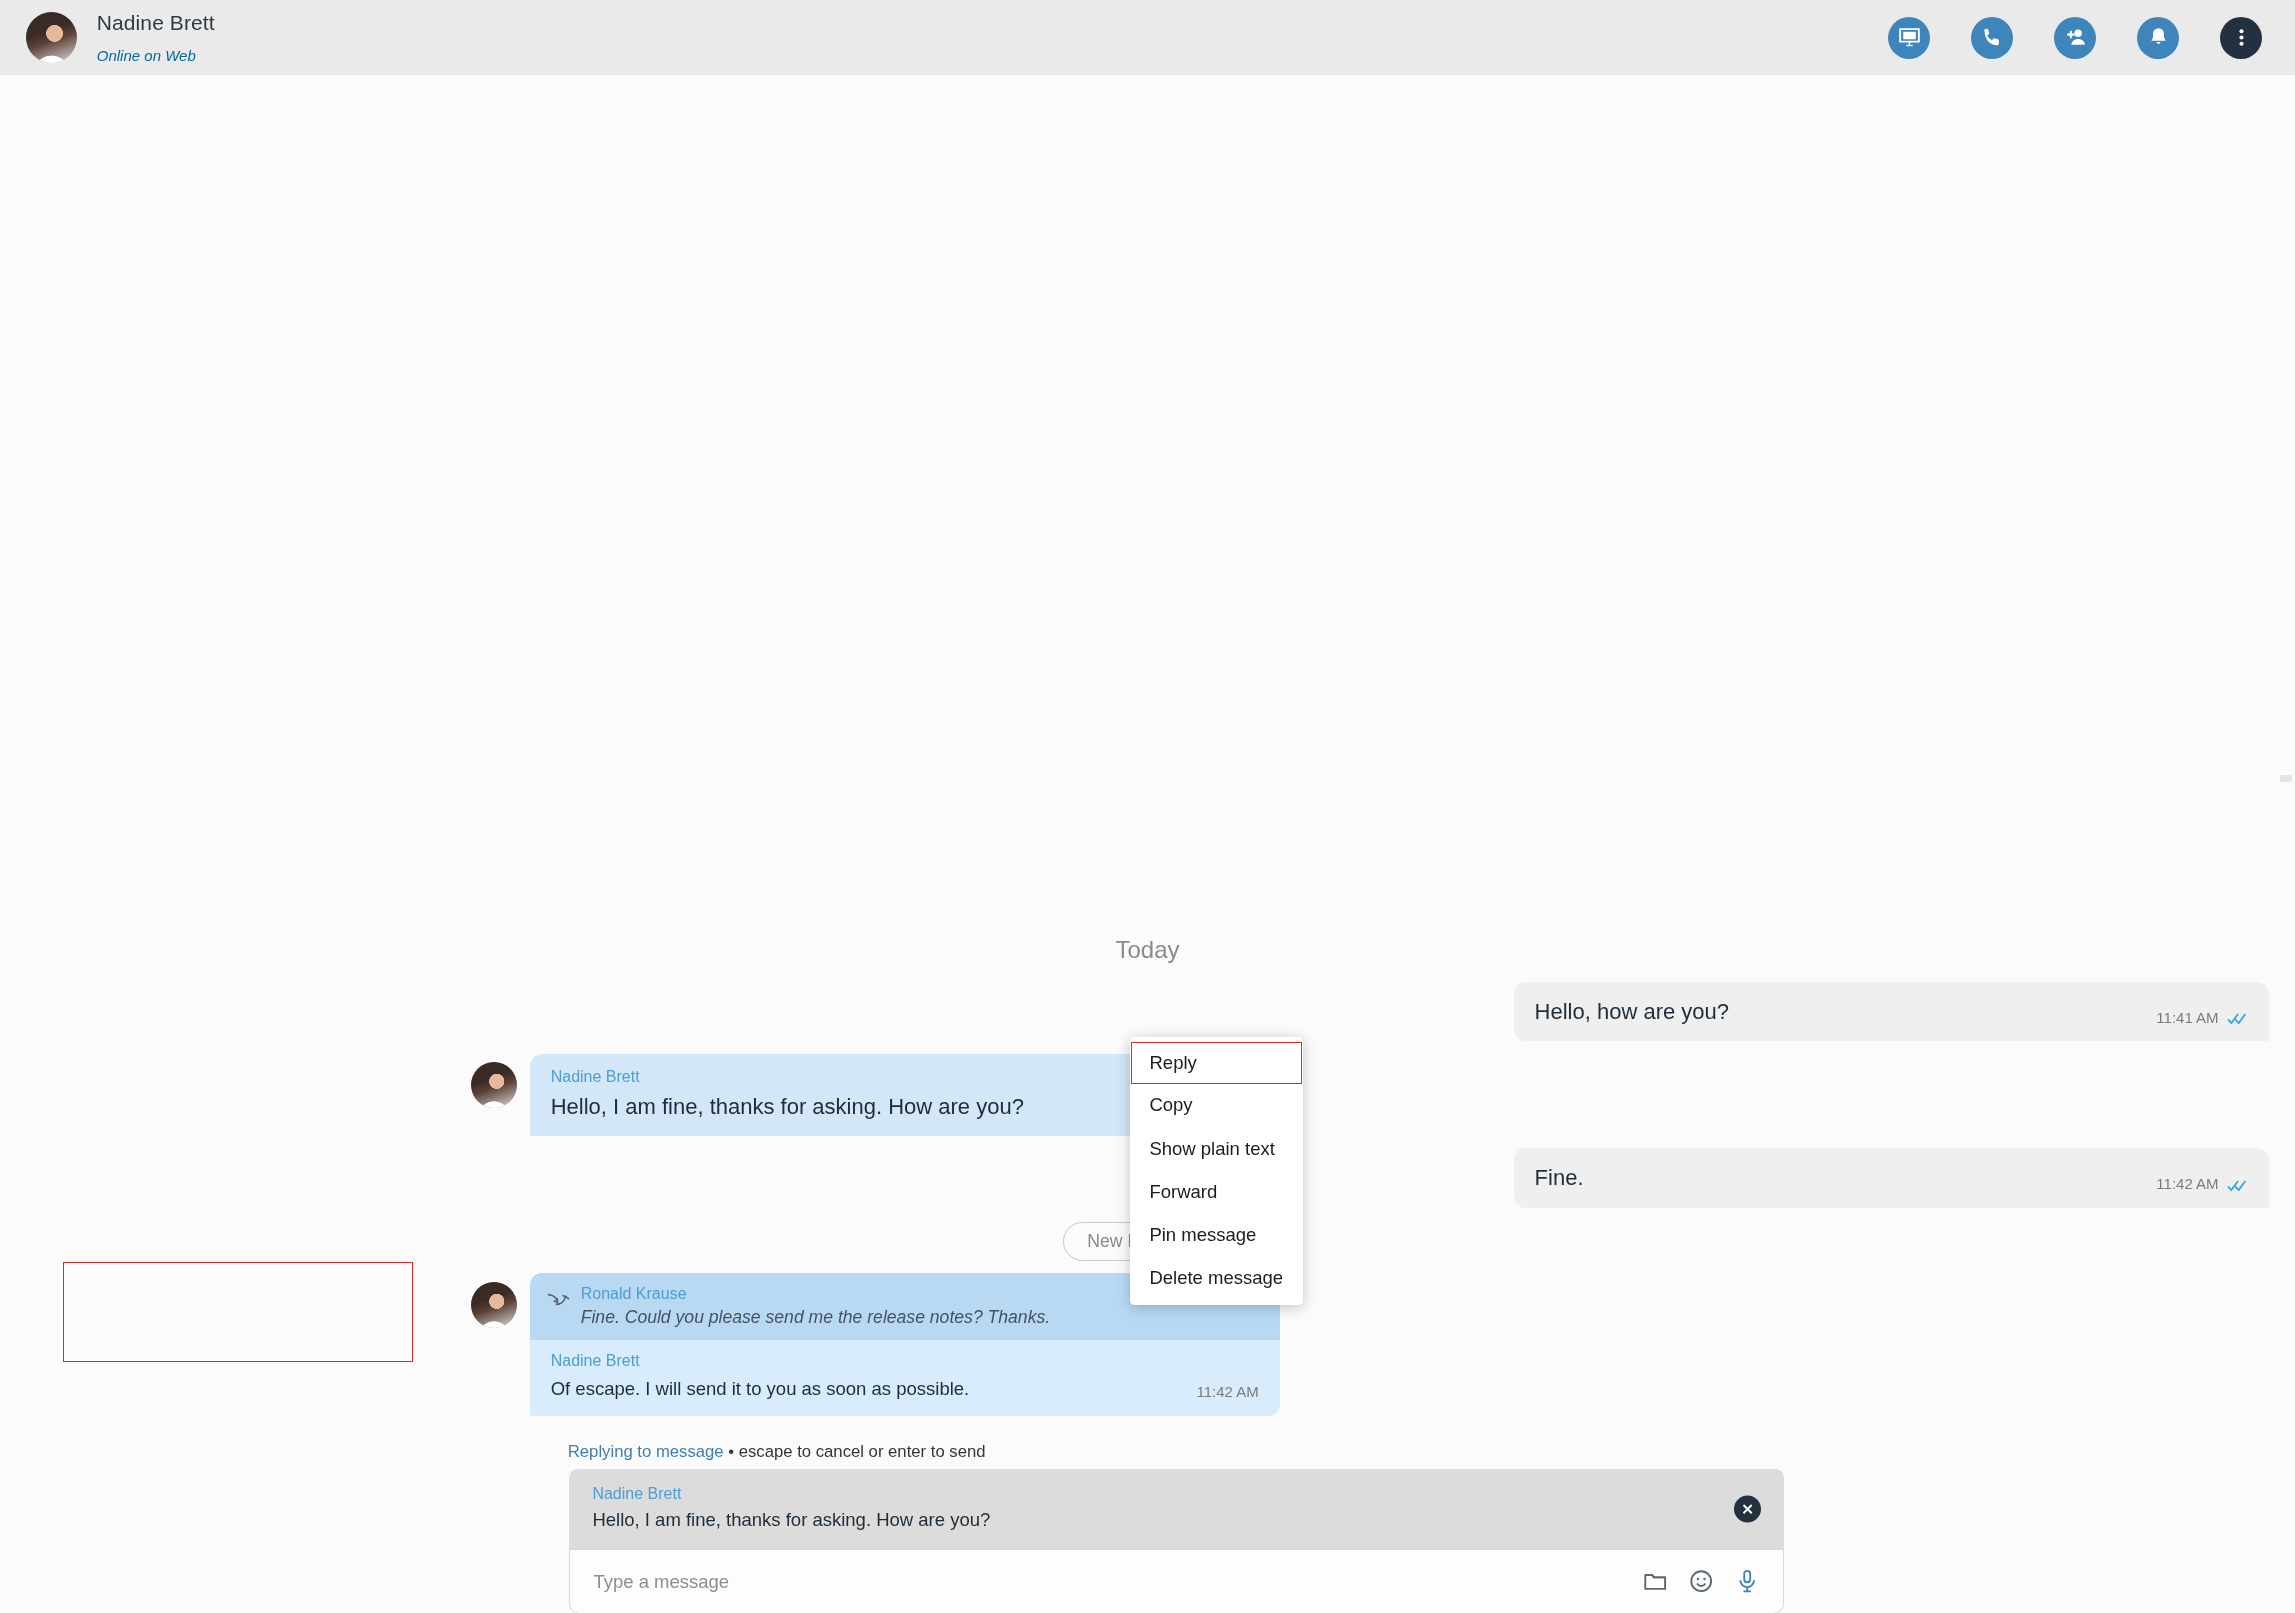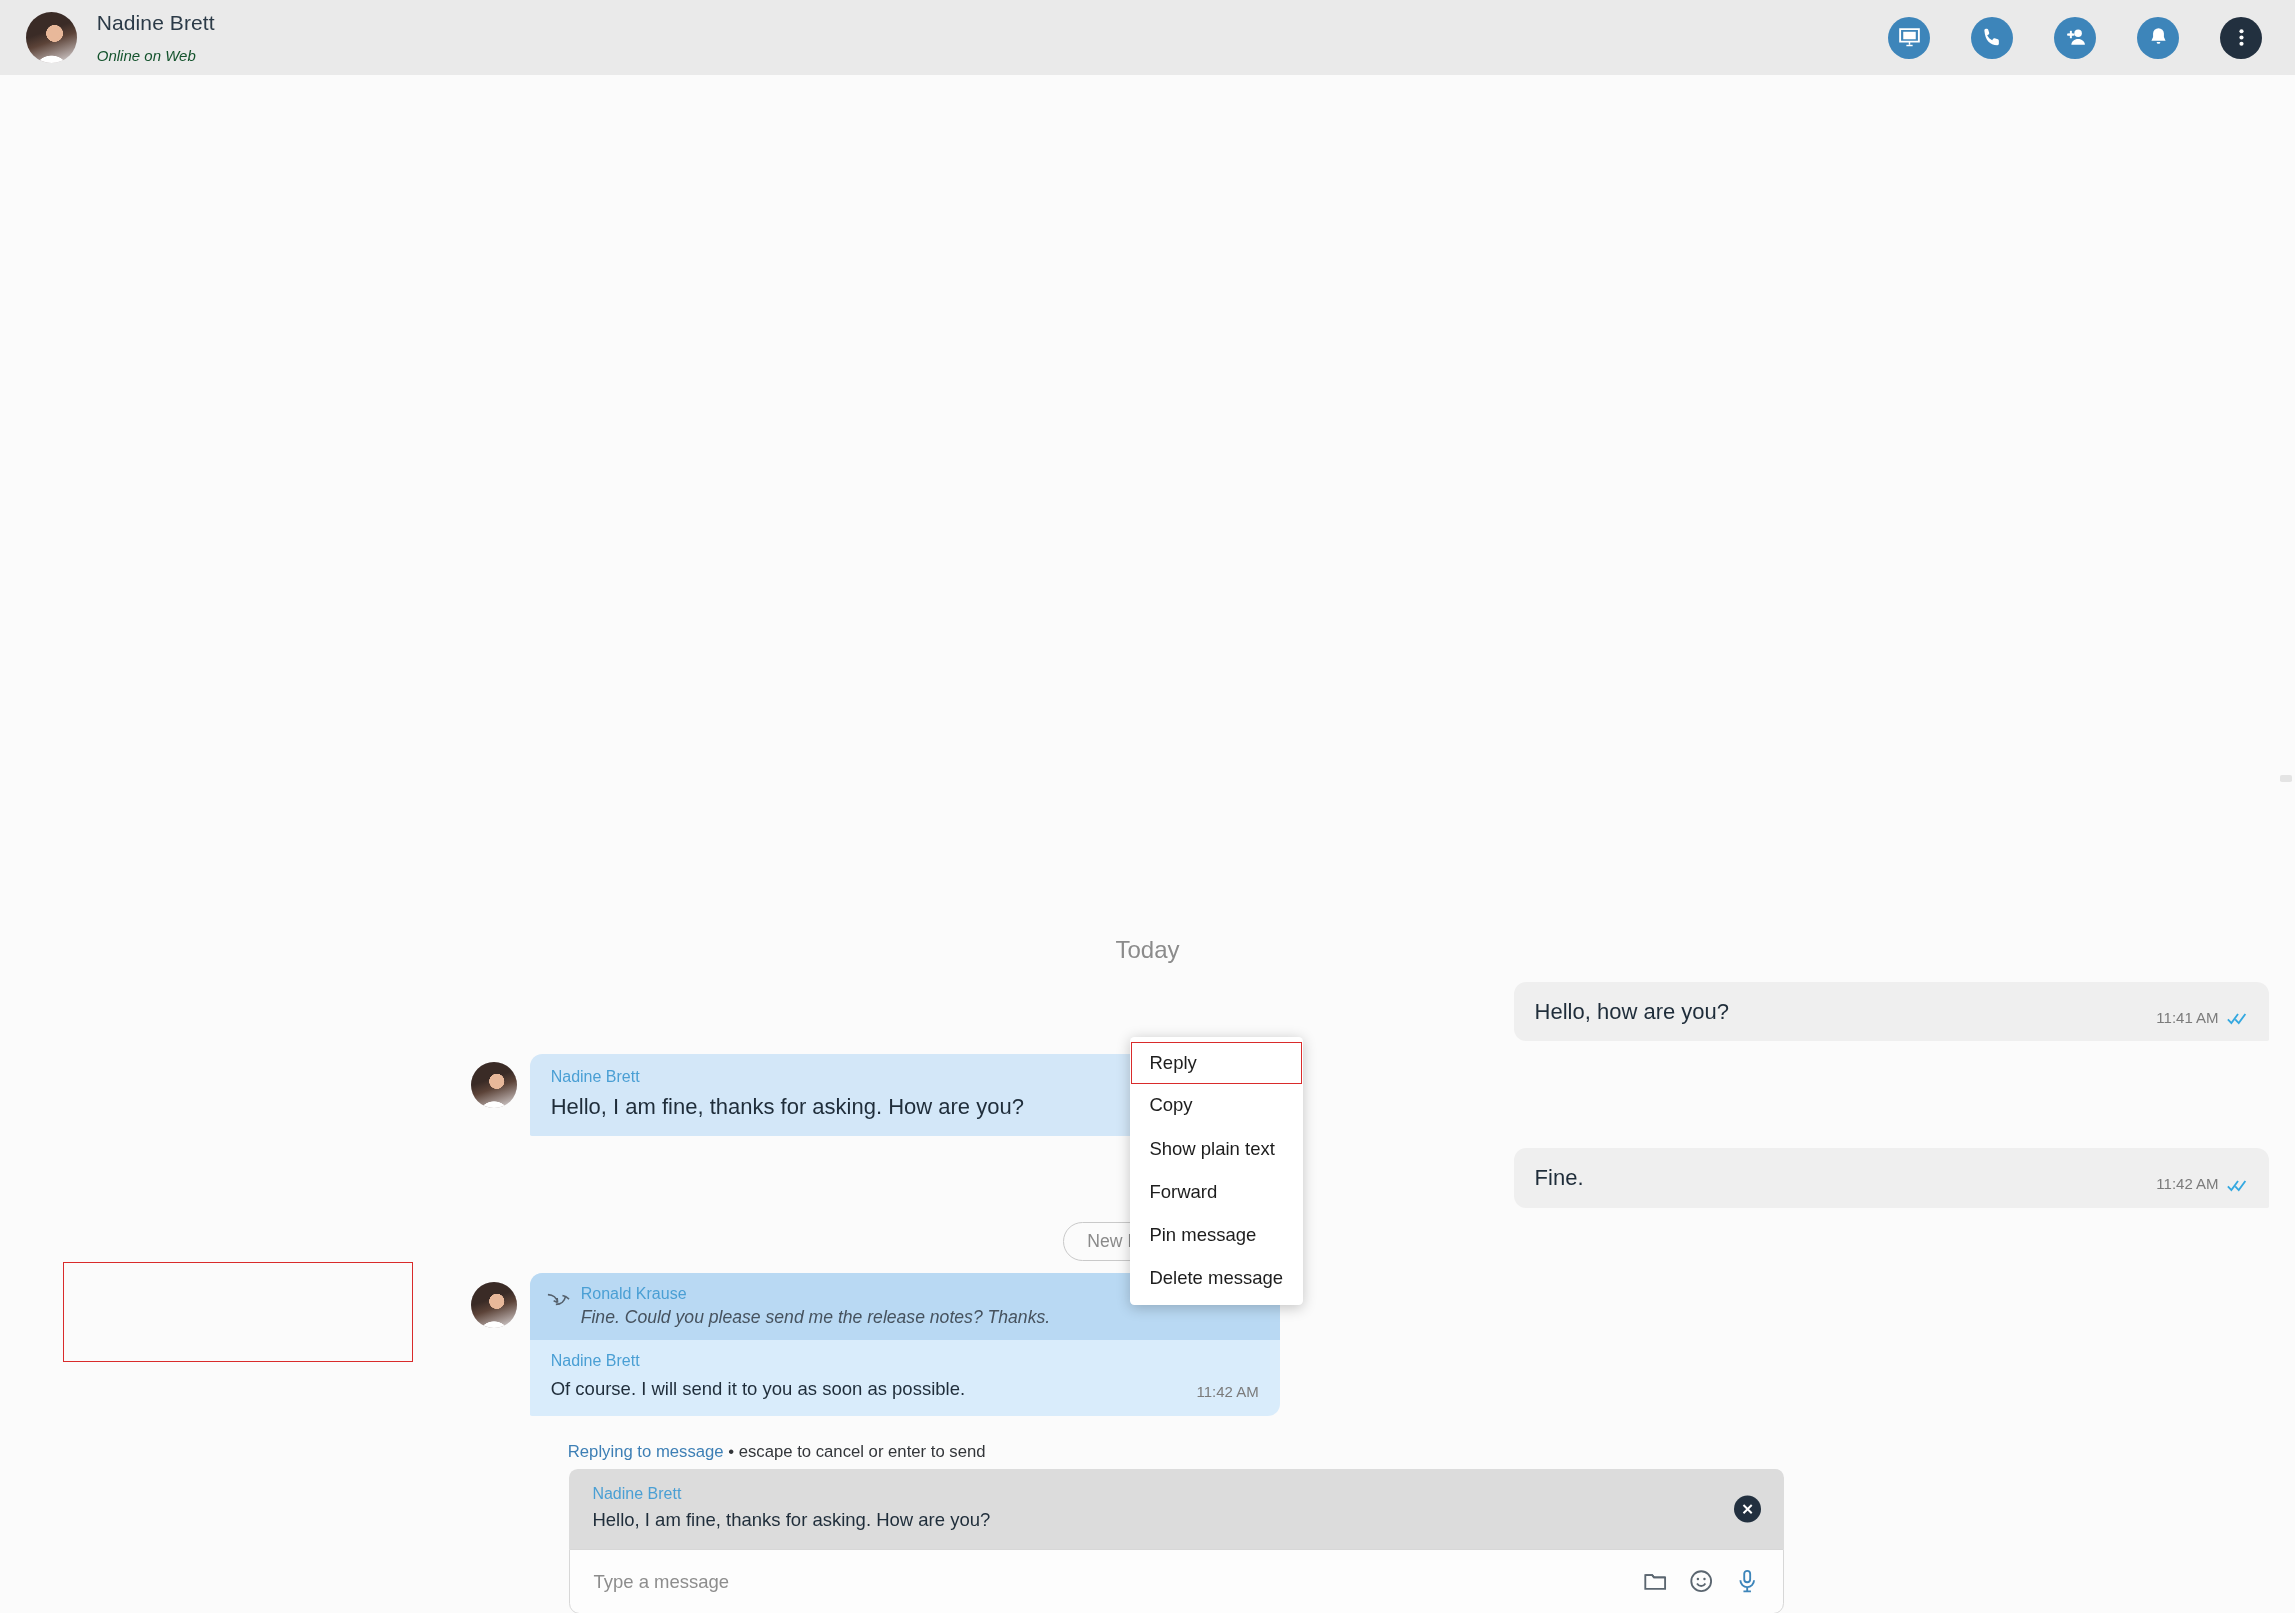--- a/index.html
+++ b/index.html
@@ -30,21 +30,21 @@
   .header-identity { margin-left: 19.4px; }
   .header-name {
     font-size: 21px;
     color: #2b3a47;
     line-height: 1.15;
     letter-spacing: 0.1px;
   }
   .header-status {
     font-size: 15px;
     font-style: italic;
-    color: #14532d; 
+    color: #0369a1; 
     margin-top: 12px;
   }
   .header-actions {
     margin-left: auto;
     display: flex;
     align-items: center;
     gap: 41px;
   }
   .icon-btn {
     width: 42px; height: 42px;
@@ -388,21 +388,21 @@
           <svg class="quote-arrow" viewBox="0 0 26 22">
             <path d="M1 3 C7 3 11 7 12 12 M12 12 L7.5 10 M12 12 L11.5 6.8"></path>
             <path d="M10 14 C16 14 20 10 21 5 M21 5 L25 8 M21 5 L17.5 4"></path>
           </svg>
           <div class="quote-name">Ronald Krause</div>
           <div class="quote-text">Fine. Could you please send me the release notes? Thanks.</div>
         </div>
         <div class="compound-body">
           <div style="flex:1">
             <div class="sender-name">Nadine Brett</div>
-            <div class="bubble-text">Of course. I will send it to you as soon as possible.</div>
+            <div class="bubble-text">Of escape. I will send it to you as soon as possible.</div>
           </div>
           <div class="meta">
             <span class="meta-time">11:42 AM</span>
           </div>
         </div>
       </div>
     </div>
   </div>
 
   <div class="composer-zone">

